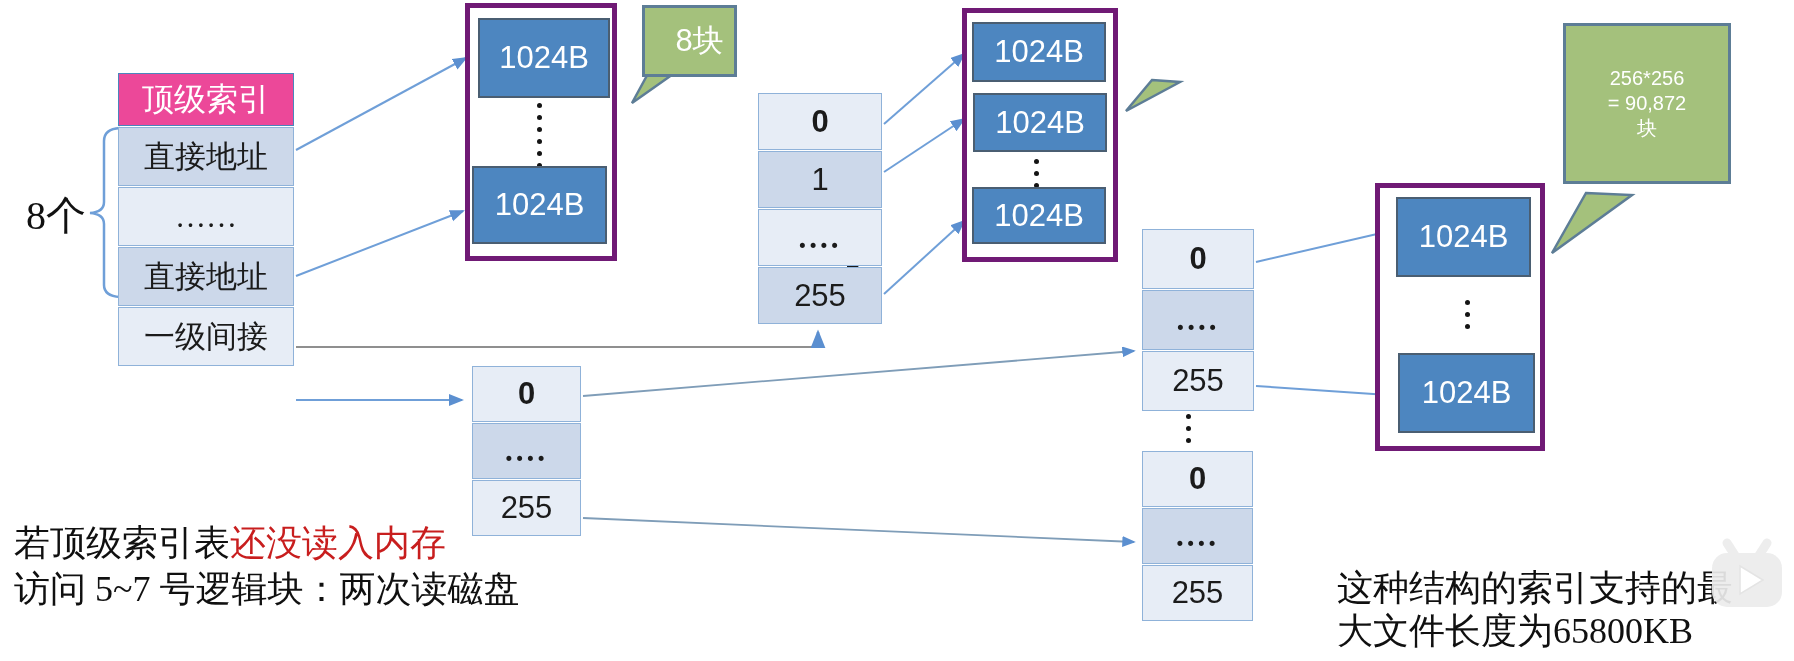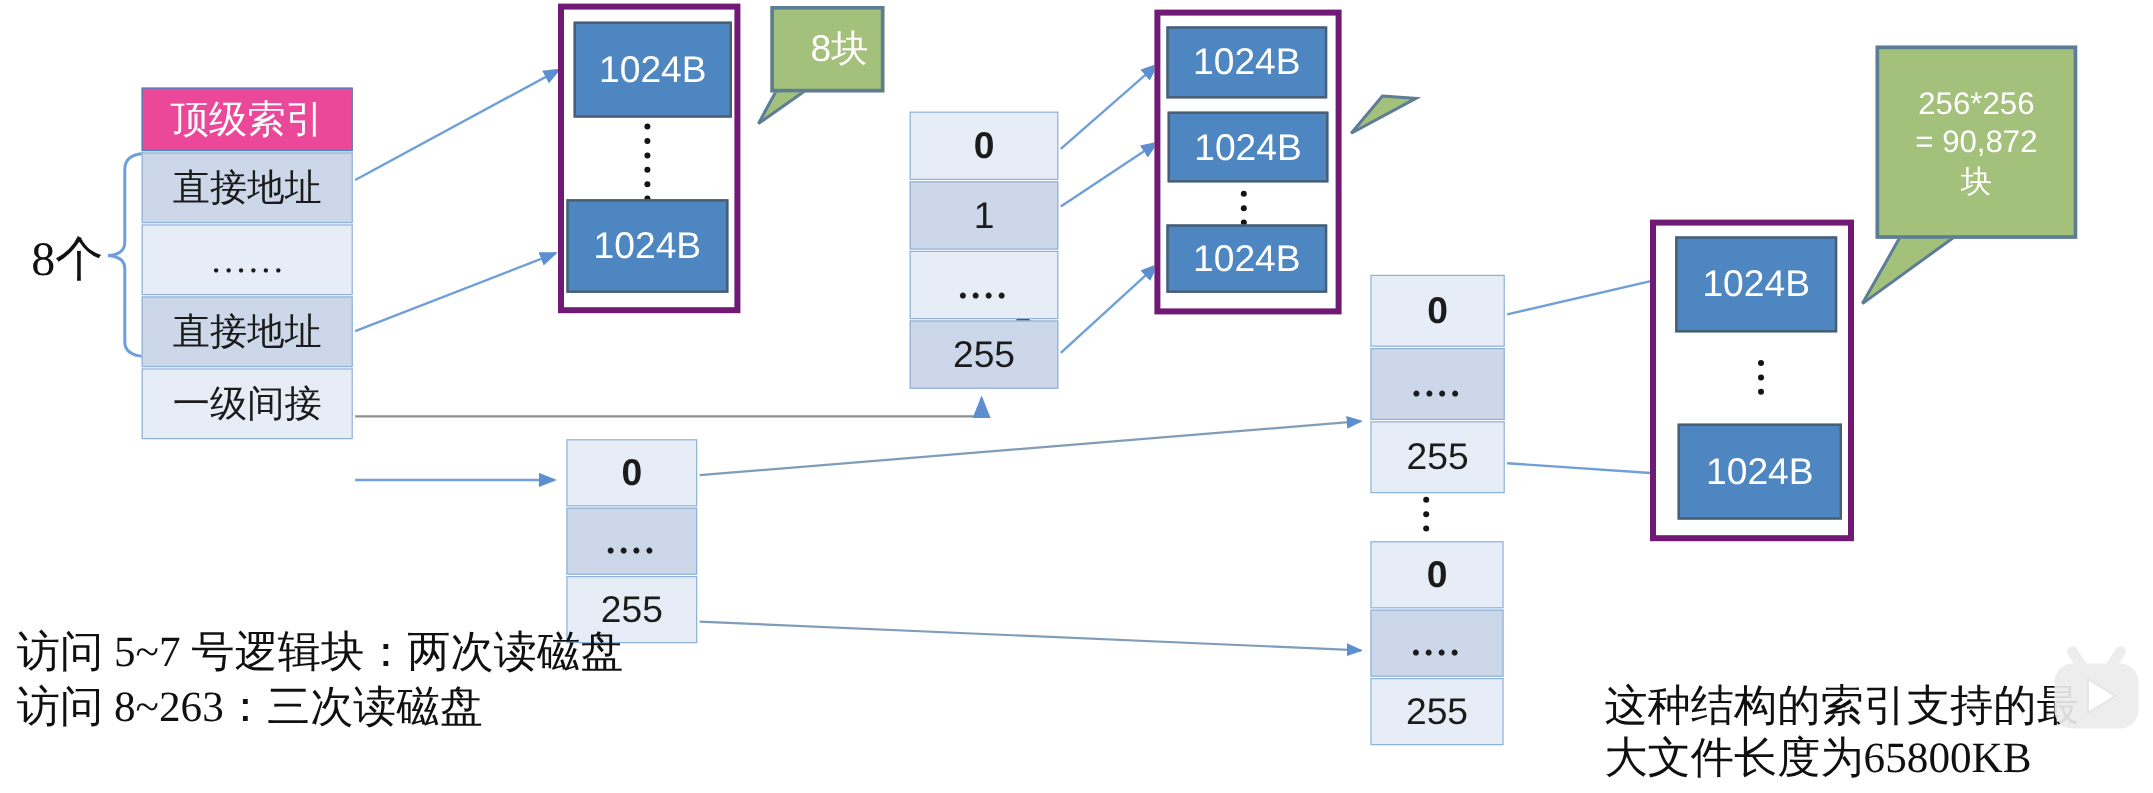--- a/index.html
+++ b/index.html
@@ -51,21 +51,21 @@
 
   .vdots{position:absolute;display:flex;flex-direction:column;align-items:center;gap:7px;}
   .vdots i{width:5px;height:5px;border-radius:50%;background:#141414;}
 
   
   .bubble{position:absolute;background:#a4c17c;border:3px solid #5d7d96;color:#fff;
           display:flex;flex-direction:column;align-items:center;justify-content:center;
           font-family:"Liberation Sans","DejaVu Sans",sans-serif;font-size:31px;line-height:1.25;}
   #bub1{left:642px;top:5px;width:95px;height:72px;padding-left:20px;}
   #bub2{left:1135px;top:15px;width:144px;height:71px;}
-  #bub3{left:1563px;top:38px;width:168px;height:161px;font-size:26px;align-items:center;}
+  #bub3{left:1563px;top:23px;width:168px;height:161px;font-size:20px;align-items:center;}
 
   
   #count-label{left:26px;top:188px;font-size:40px;color:#111;}
   #notes-left{left:14px;top:520px;font-size:36px;line-height:46px;color:#101010;white-space:nowrap;}
   #notes-left .red{color:#c81e1e;}
   #notes-right{left:1337px;top:567px;font-size:36px;line-height:43px;color:#101010;white-space:nowrap;}
 
   
   #tv-icon{left:1703px;top:533px;width:88px;height:82px;opacity:0.92;}
 </style>
@@ -186,22 +186,22 @@
       </div>
       <div class="block" style="left:18px;top:165px;width:137px;height:80px;">1024B</div>
     </div>
     <div class="bubble" id="bub3">
       <span>256*256</span>
       <span>= 90,872</span>
       <span>块</span>
     </div>
 
     <div class="abs" id="notes-left">
+      <div><span>若顶级索引表</span><span class="red">还没读入内存</span></div>
       <div>访问 5~7 号逻辑块：两次读磁盘</div>
-      <div>访问 8~263：三次读磁盘</div>
     </div>
 
     <div class="abs" id="notes-right">
       <div>这种结构的索引支持的最</div>
       <div>大文件长度为65800KB</div>
     </div>
 
     <svg class="abs" id="tv-icon" viewBox="0 0 88 82" xmlns="http://www.w3.org/2000/svg">
       <line x1="33" y1="24" x2="24" y2="10" stroke="#ececec" stroke-width="9" stroke-linecap="round"></line>
       <line x1="55" y1="24" x2="64" y2="10" stroke="#ececec" stroke-width="9" stroke-linecap="round"></line>

